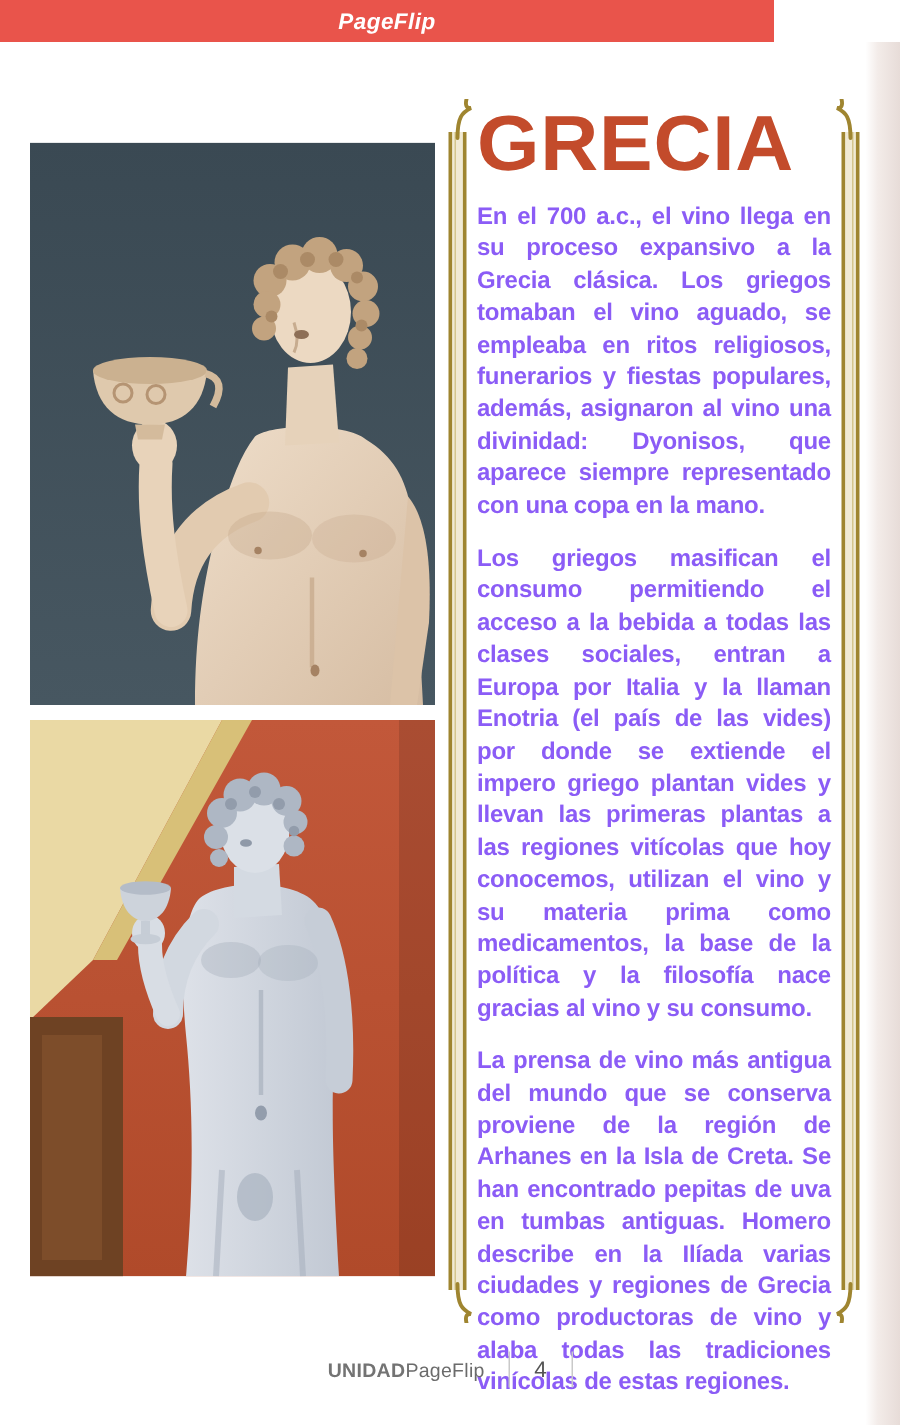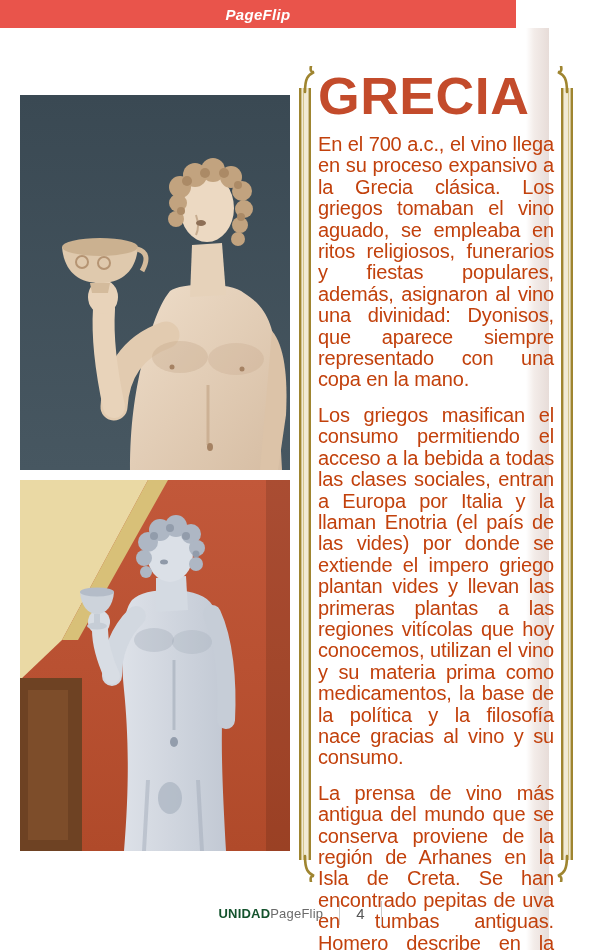--- a/index.html
+++ b/index.html
@@ -12,21 +12,21 @@
   
   .appbar{
     position:absolute;left:0;top:0;width:516px;height:28px;
     background:#e9544b;display:flex;align-items:center;justify-content:center;
   }
   .appbar-title{
     color:#ffffff;font-size:15px;font-weight:bold;font-style:italic;
     letter-spacing:.3px;
   }
   
-  .page{position:absolute;left:0;top:28px;width:549px;height:922px;background:#ffffff;}
+  .page{position:absolute;left:0;top:28px;width:600px;height:922px;background:#ffffff;}
   .page-edge{
     position:absolute;right:0;top:0;width:23px;height:922px;
     background:linear-gradient(to right,#ffffff 0%,#f3ece9 35%,#e7dcd8 100%);
   }
   
   .figure{position:absolute;left:20px;width:270px;overflow:hidden;}
   .figure svg{display:block;}
   .fig-top{top:67px;height:375px;}
   .fig-bottom{top:452px;height:371px;}
   
@@ -35,30 +35,30 @@
   .ornament-right{left:556px;transform:scaleX(-1);}
   
   .article{position:absolute;left:318px;top:40px;width:236px;}
   .article-title{
     font-size:52px;line-height:56px;font-weight:bold;
     color:#c34b2b;letter-spacing:.5px;margin:0 0 10px 0;
     transform:scaleX(1.03);transform-origin:left;
   }
   .article p{
     margin:0 0 14px 0;
-    font-size:20px;line-height:21.4px;letter-spacing:-0.15px;
-    color:#c2410c;text-align:justify;text-justify:inter-word;
+    font-size:16px;line-height:21.4px;letter-spacing:-0.15px;
+    color:#8b5cf6;text-align:justify;text-justify:inter-word;font-weight:bold;
   }
   
   .footer{
     position:absolute;left:0;top:865px;width:600px;height:40px;
     display:flex;align-items:center;justify-content:center;gap:16px;
   }
   .brand{font-size:13px;color:#4a4a4a;letter-spacing:.2px;}
-  .brand b{font-weight:bold;color:#14532d;}
+  .brand b{font-weight:bold;color:#737373;}
   .brand span{font-weight:normal;color:#6b6b6b;}
   .footer-divider{width:1px;height:24px;background:#c9c9c9;}
   .page-number{font-size:15px;color:#555555;}
   .logo{display:flex;align-items:center;gap:6px;}
   .logo-text{display:flex;flex-direction:column;line-height:1;}
   .logo-small{font-size:5.5px;color:#5a5a5a;letter-spacing:.2px;margin-bottom:2px;}
   .logo-big{font-size:11px;font-weight:bold;color:#3a3a3a;letter-spacing:.4px;}
 </style>
 </head>
 <body>

